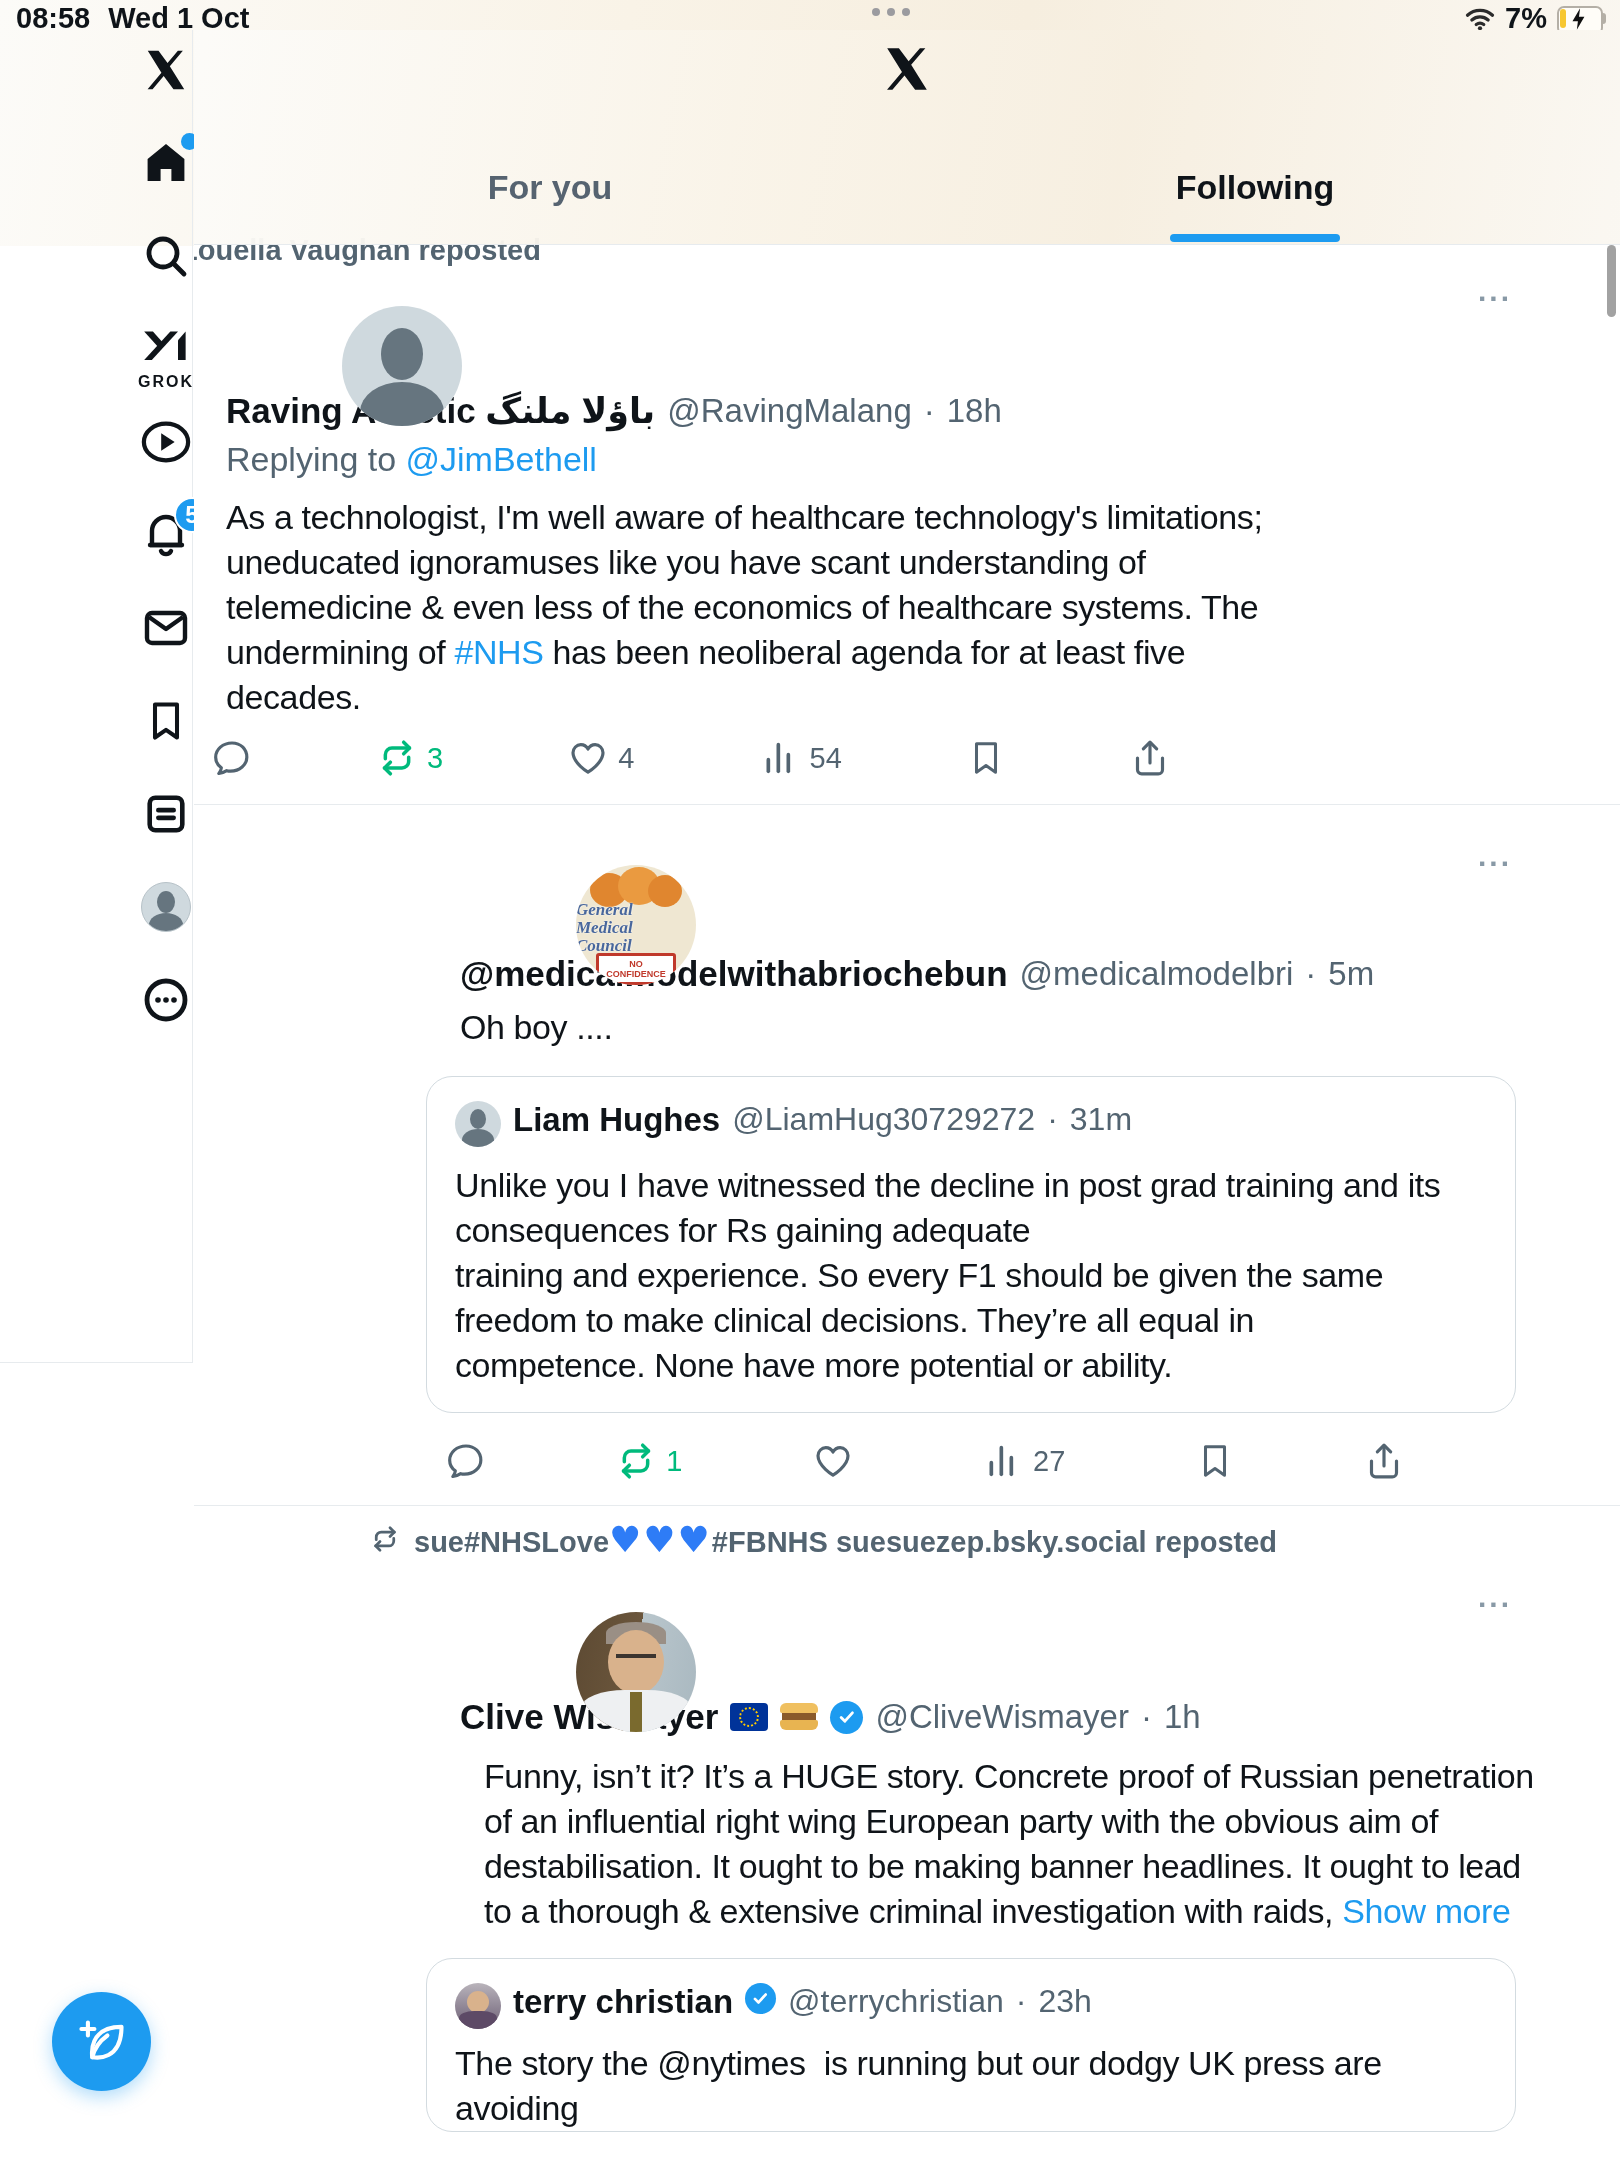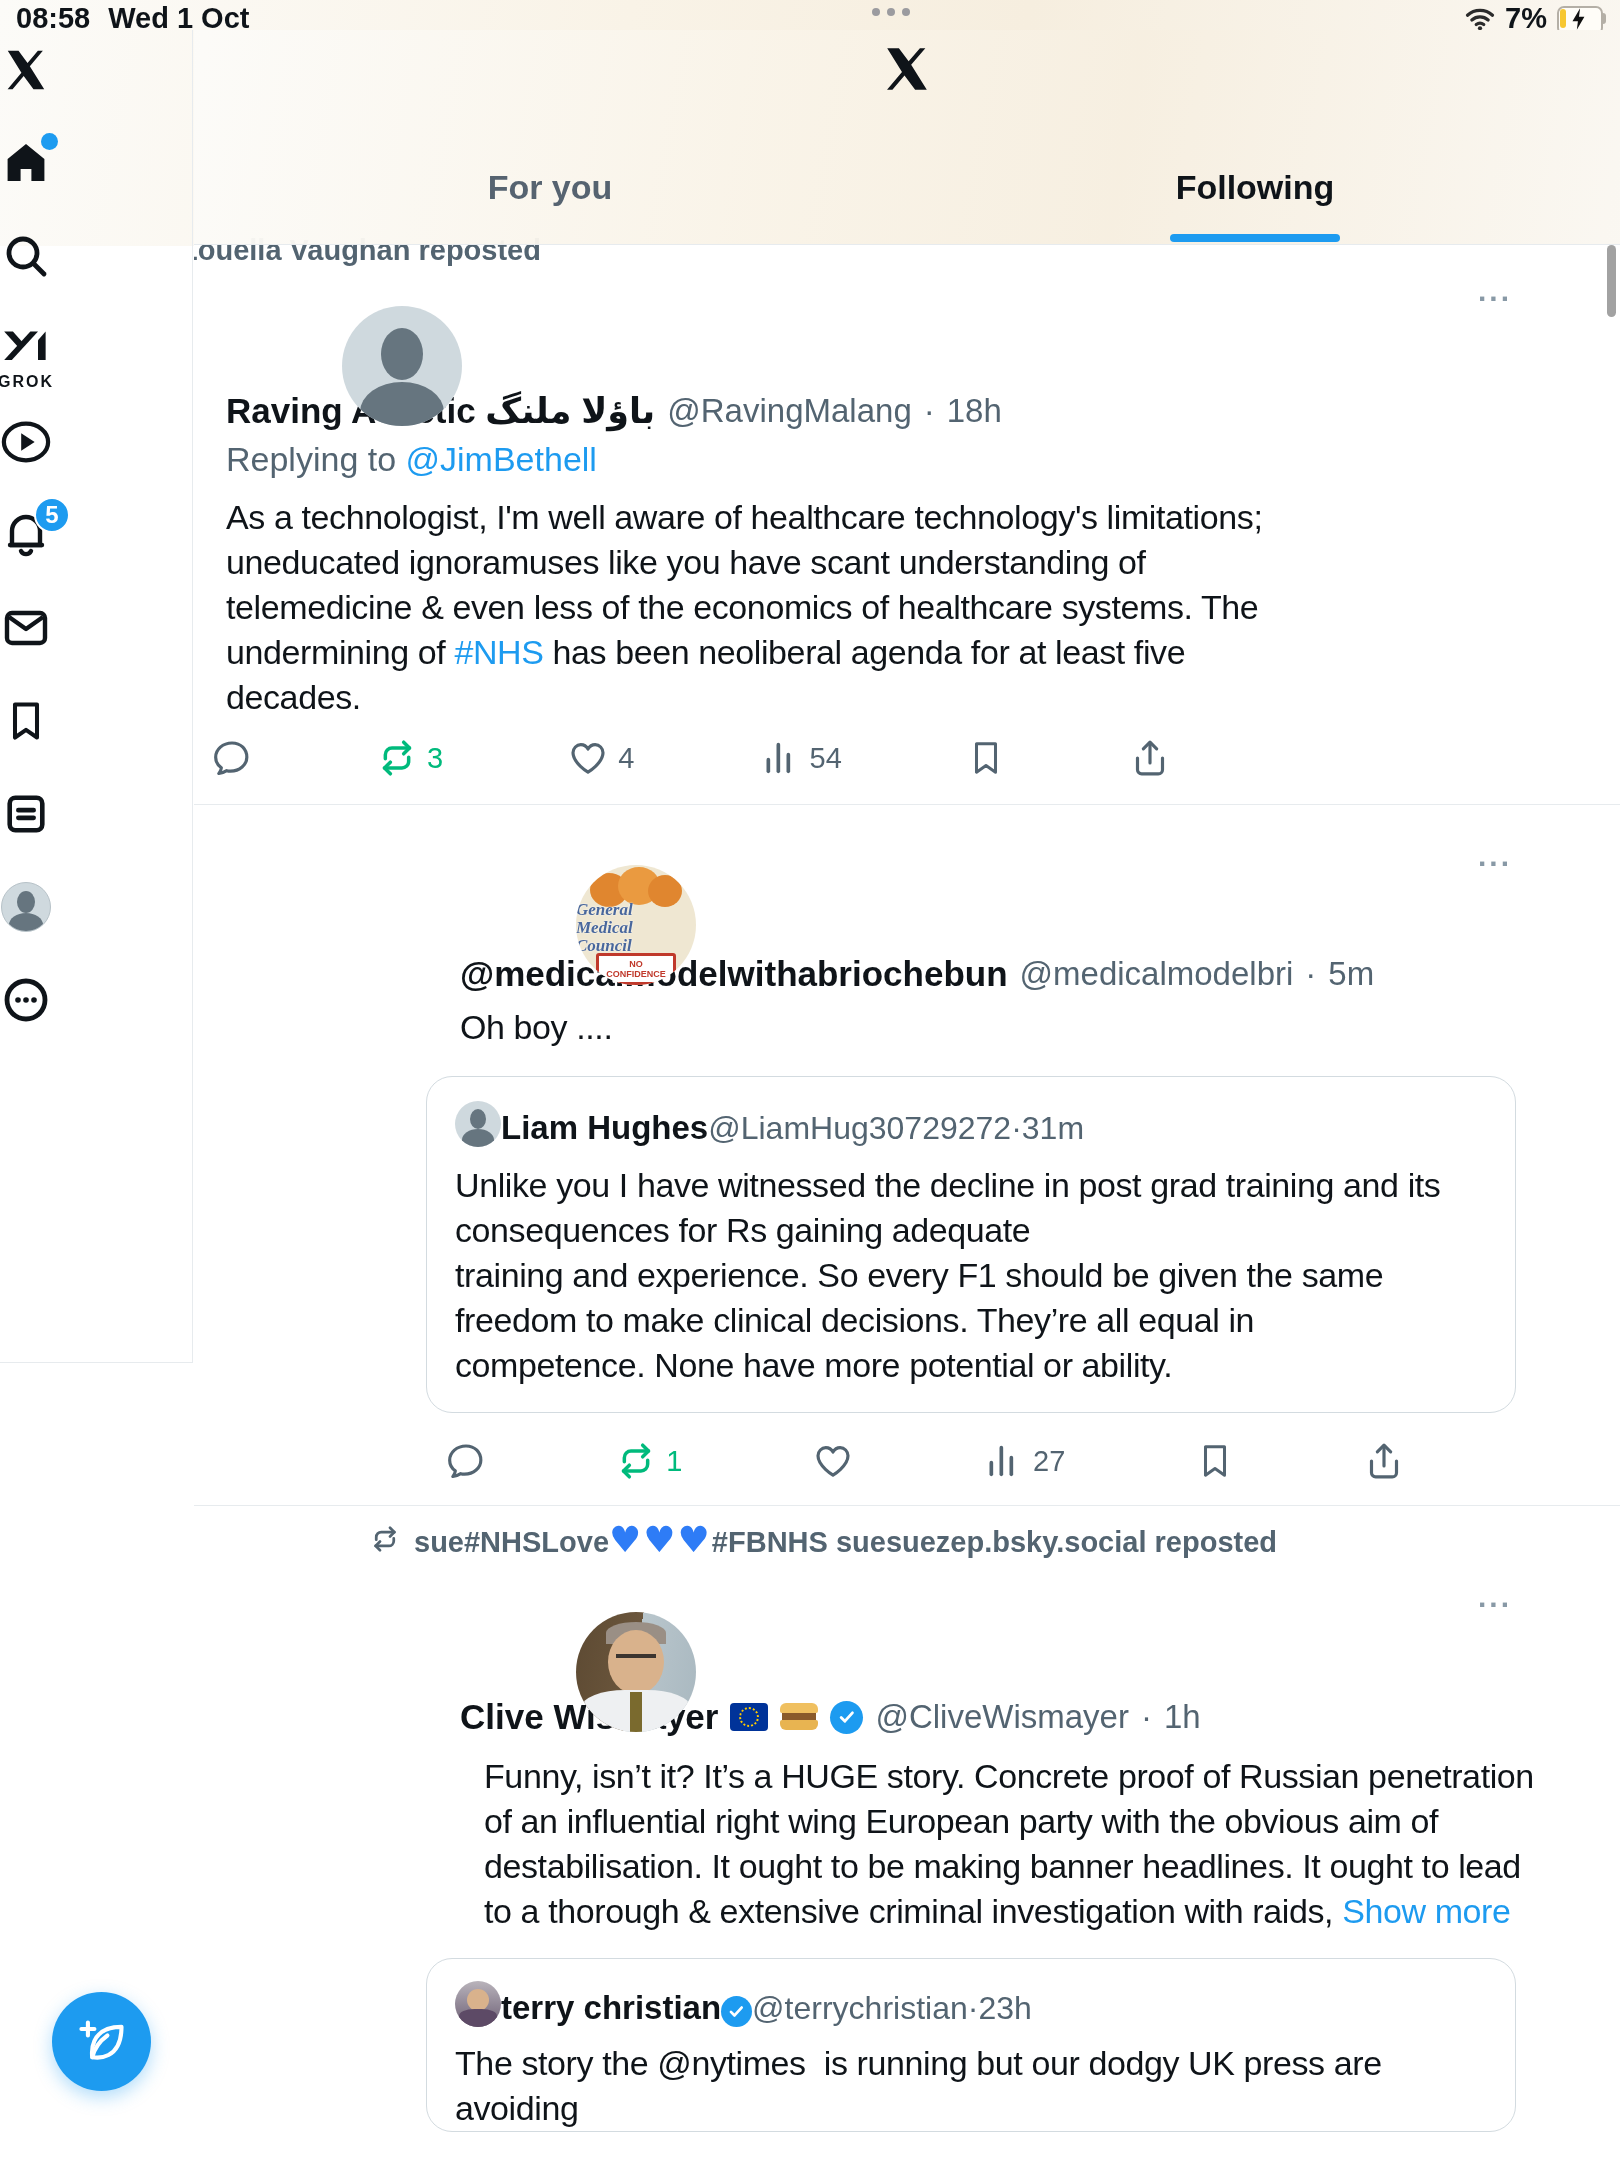--- a/index.html
+++ b/index.html
@@ -15,21 +15,21 @@
   .sb-dots i{width:8px;height:8px;border-radius:50%;background:#9b9b9f;}
   .sb-right{position:absolute;right:14px;top:2px;display:flex;align-items:center;gap:10px;}
   .battery{position:relative;width:49px;height:25px;}
   .batt-body{position:absolute;left:0;top:0;width:42px;height:25px;border:2.5px solid #b4afa6;border-radius:7px;background:#fffdf8;}
   .batt-fill{position:absolute;left:3px;top:3px;width:6px;height:19px;background:#f7c731;border-radius:3px;}
   .batt-nub{position:absolute;right:0;top:7px;width:4px;height:11px;background:#b4afa6;border-radius:0 3px 3px 0;}
   .bolt{position:absolute;left:9px;top:-1px;}
   
   .sidebar{position:absolute;top:30px;left:0;width:193px;height:1333px;
     border-right:1px solid #e7ebee;border-bottom:1px solid #e7ebee;
-    display:flex;flex-direction:column;align-items:flex-start;padding-top:14px;gap:41px;box-sizing:border-box;}
+    display:flex;flex-direction:column;align-items:flex-end;padding-top:14px;gap:41px;box-sizing:border-box;}
   .side-item{position:relative;width:52px;height:52px;display:flex;align-items:center;justify-content:center;flex:none;}
   .grok-label{position:absolute;left:50%;transform:translateX(-50%);bottom:-16px;font-size:16px;font-weight:800;letter-spacing:2px;}
   .home-dot{position:absolute;top:-4px;right:-6px;width:17px;height:17px;border-radius:50%;background:#1d9bf0;}
   .notif-badge{position:absolute;top:-12px;right:-18px;min-width:36px;height:36px;border-radius:18px;background:#1d9bf0;
     color:#fff;font-size:24px;font-weight:600;display:flex;align-items:center;justify-content:center;border:2px solid #fff;box-sizing:border-box;}
   .side-avatar{width:48px;height:48px;border-radius:50%;background:#cfd9de;position:relative;overflow:hidden;border:1px solid #b7c2c8;}
   .p-head{position:absolute;left:50%;transform:translateX(-50%);top:8px;width:18px;height:22px;border-radius:50%;background:#66757f;}
   .p-body{position:absolute;left:50%;transform:translateX(-50%);top:30px;width:34px;height:24px;border-radius:50% 50% 0 0;background:#66757f;}
   
   .fab{position:absolute;left:52px;top:1992px;width:99px;height:99px;border-radius:50%;background:#1d9bf0;
@@ -58,21 +58,21 @@
   .tw-avatar{position:absolute;left:116px;width:120px;height:120px;border-radius:50%;overflow:hidden;flex:none;}
   .def-avatar{background:#cfd9de;position:relative;}
   .def-avatar .p-head{top:22px;width:42px;height:52px;}
   .def-avatar .p-body{top:76px;width:84px;height:60px;}
   
   .engagement{display:flex;justify-content:space-between;align-items:center;width:958px;margin-left:-14px;height:44px;}
   .eng-group{display:flex;align-items:center;gap:10px;color:#536471;font-size:29px;}
   .eng-green{color:#00ba7c;}
   
   .quote-card{margin-left:-34px;width:1090px;border:1px solid #d3dbe0;border-radius:26px;padding:24px 28px;box-sizing:border-box;background:#fff;}
-  .q-header{display:flex;align-items:flex-end;white-space:nowrap;height:46px;}
+  .q-header{display:flex;align-items:flex-start;gap:12px;white-space:nowrap;height:46px;}
   .q-avatar{width:46px;height:46px;border-radius:50%;overflow:hidden;position:relative;flex:none;}
   .q-name{font-size:33px;font-weight:700;}
   .q-handle{font-size:32px;color:#536471;}
   .q-body{font-size:34px;line-height:45px;letter-spacing:-0.4px;white-space:pre-wrap;}
   .verified{width:33px;height:33px;border-radius:50%;background:#1d9bf0;display:inline-flex;align-items:center;justify-content:center;flex:none;}
   
   .gmc{background:#efe7d2;position:relative;font-family:"Liberation Serif",serif;}
   .gmc .bun1{position:absolute;left:14px;top:8px;width:38px;height:34px;border-radius:50%;background:#e0862f;}
   .gmc .bun2{position:absolute;left:42px;top:2px;width:42px;height:38px;border-radius:50%;background:#ea9a40;}
   .gmc .bun3{position:absolute;left:72px;top:10px;width:34px;height:32px;border-radius:50%;background:#e0862f;}

